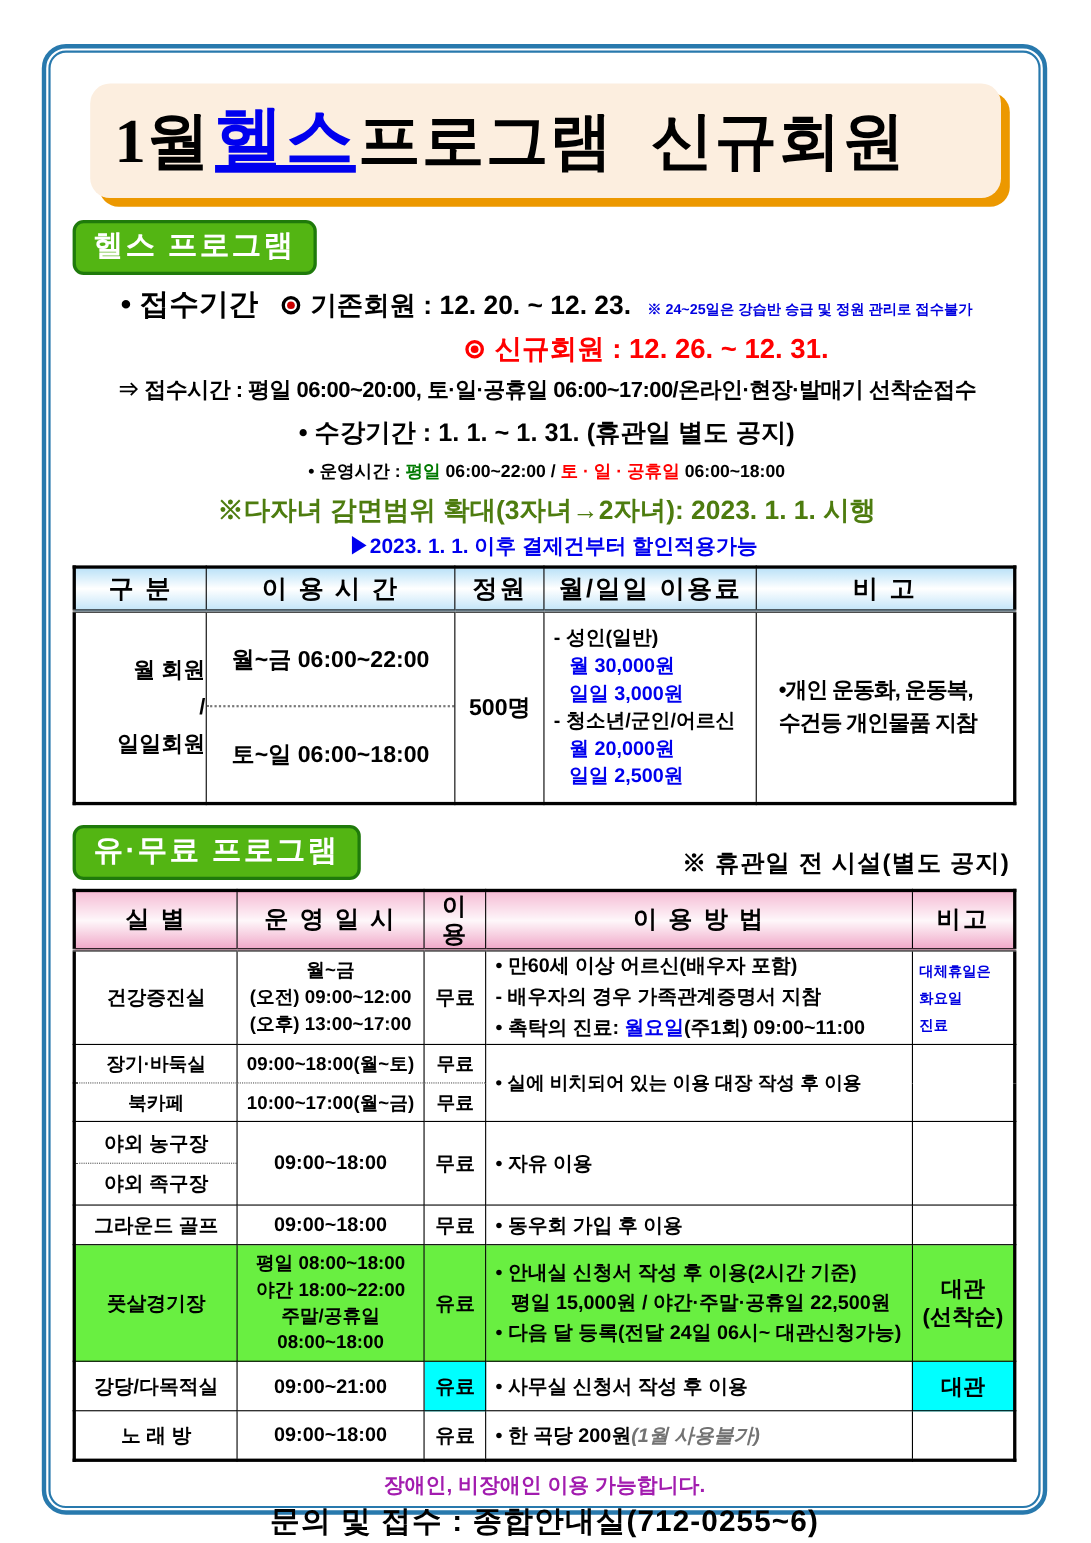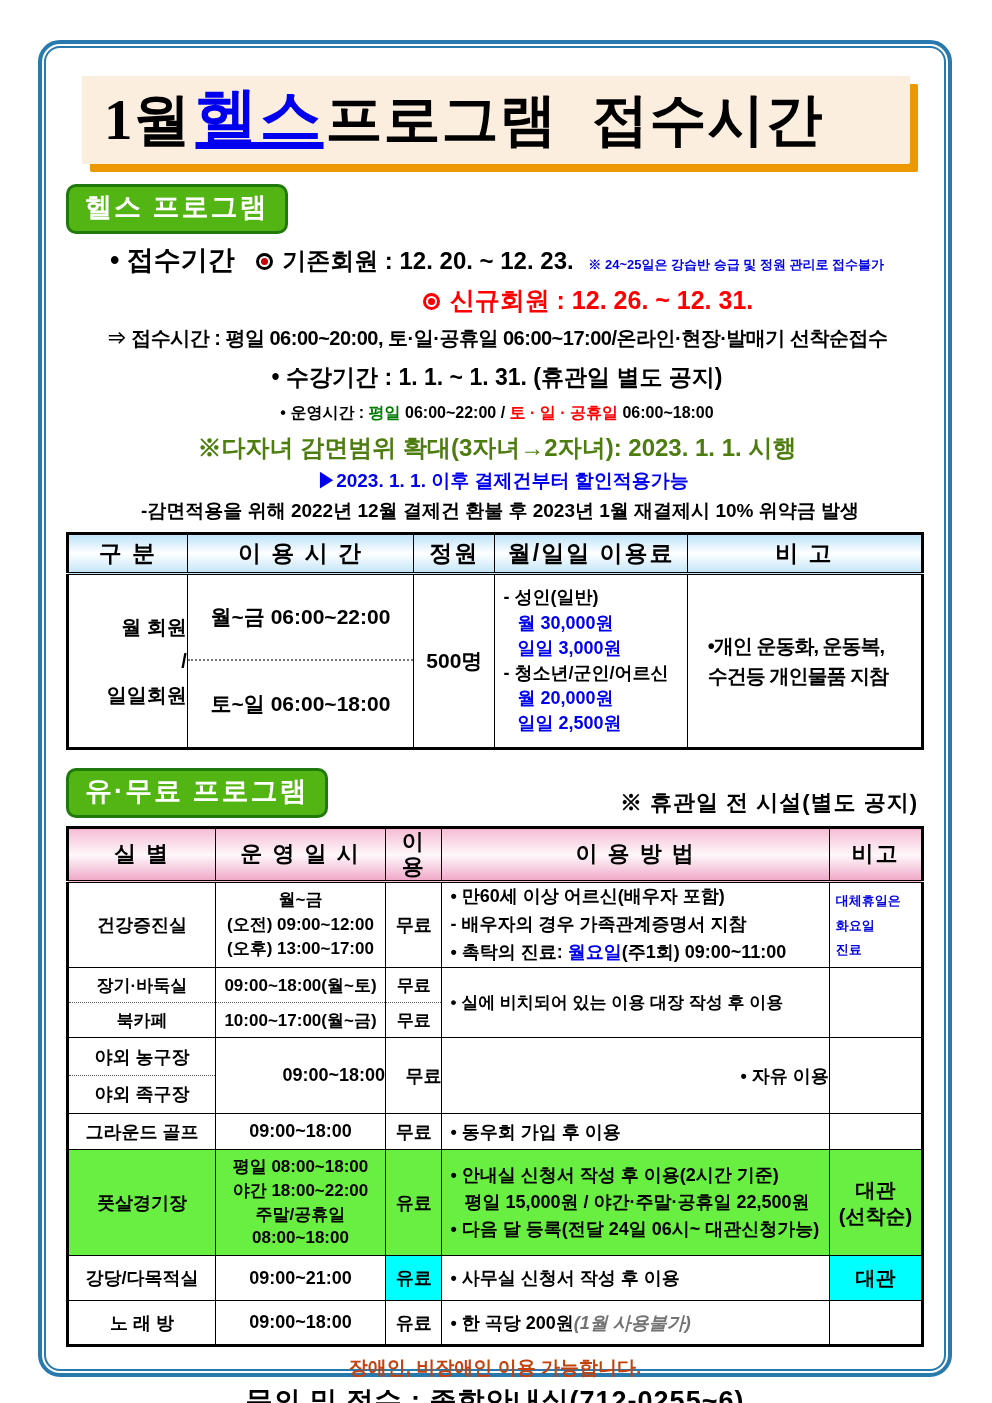--- a/index.html
+++ b/index.html
@@ -10,22 +10,22 @@
   .frame-outer {
     position:absolute; left:38px; top:40px; width:914px; height:1337px;
     border:4px solid #2879AD; border-radius:22px;
   }
   .frame-inner {
     position:absolute; inset:2px; border:2px solid #2879AD; border-radius:16px;
     padding:16px 20px 10px 20px;
   }
   
   .banner {
-    margin:12px 14px 20px 16px; height:88px; background:#FCEEDF;
-    border-radius:2px; box-shadow:8px 8px 0 #EC9800;
+    margin:12px 14px 20px 16px; height:104px; background:#FCEEDF;
+    border-radius:18px; box-shadow:8px 8px 0 #EC9800;
     display:flex; align-items:center; padding:0 10px 0 22px; white-space:nowrap;
   }
   .banner .t-black {
     font-family:"Liberation Serif", serif; font-weight:bold; font-size:57px; letter-spacing:1px;
   }
   .banner .t-blue {
     color:#0000EE; font-weight:bold; font-size:62px; letter-spacing:2px;
     text-decoration:underline; text-decoration-thickness:7px; text-underline-offset:5px;
     margin:0 2px 8px 4px;
   }
@@ -82,53 +82,53 @@
   .t2 td { font-size:18px; }
   .t2 .left { text-align:left; padding-left:8px; }
   .t2 .r1 td { height:86px; }
   .t2 .r1 .times { font-size:17px; line-height:1.45; }
   .t2 .r1 .method { line-height:1.55; }
   .t2 .bluetxt { color:#0000EE; }
   .t2 .r1 .note { color:#0000E0; font-size:13px; line-height:1.9; text-align:left; padding-left:6px; vertical-align:top; padding-top:6px; }
   .t2 .r2 td, .t2 .r3 td { height:35px; font-size:17px; }
   .t2 .r2 .dot-b { border-bottom:1px dotted #555; }
   .t2 .r3 .dot-t { border-top:1px dotted #555; }
-  .t2 .r4 td { height:76px;text-align:right; }
+  .t2 .r4 td { height:76px; }
   .t2 .r4 .namecell { padding:0; }
   .t2 .r4 .namecell .half { height:37px; display:flex; align-items:center; justify-content:center; }
   .t2 .r4 .namecell .half.top { border-bottom:1px dotted #555; }
   .t2 .r5 td { height:36px; }
   .t2 .r6 td { height:106px; background:#69EF41; }
   .t2 .r6 .times { font-size:17px; line-height:1.4; }
   .t2 .r6 .method { line-height:1.5; }
   .t2 .r6 .indent { margin-left:14px; }
   .t2 .r6 .note { font-size:20px; line-height:1.3; }
   .t2 .r7 td, .t2 .r8 td { height:45px; }
   .t2 .cyan { background:#00FFFF; }
   .t2 .notebold { font-size:20px; }
   .t2 .redtxt { color:#737373;font-style:italic; }
   
   .sec2-head { display:flex; justify-content:space-between; align-items:flex-end; margin:18px 0 8px 0; }
   .sec2-note { font-size:22px; font-weight:bold; letter-spacing:1px; padding-right:6px; }
   
-  .access { color:#c2410c; font-weight:bold; font-size:19px; text-align:center; margin-top:8px; }
+  .access { color:#a21caf; font-weight:bold; font-size:19px; text-align:center; margin-top:8px; }
   .contact { font-size:27px; font-weight:bold; text-align:center; letter-spacing:1px; margin-top:2px; }
 </style>
 </head>
 <body>
 
 <div class="frame-outer">
 <div class="frame-inner">
 
   
   <div class="banner">
     <span class="t-black">1월 </span>
     <span class="t-blue">헬스</span>
     <span class="t-black">프로그램</span>
-    <span class="t-black t-gap">접수시간</span>
+    <span class="t-black t-gap">신규회원</span>
   </div>
 
   
   <div class="badge">헬스 프로그램</div>
 
   <div class="info">
     <div class="line l-recv">
       <span class="lbl">• 접수기간</span>
       <span class="bullseye"></span>
       <span>기존회원 : 12. 20. ~ 12. 23.</span>
@@ -145,21 +145,20 @@
     </div>
     <div class="line l-run">
       <span>• 운영시간 : </span>
       <span class="green-txt">평일</span>
       <span> 06:00~22:00 / </span>
       <span class="red-txt">토 · 일 · 공휴일</span>
       <span> 06:00~18:00</span>
     </div>
     <div class="line l-multi">※다자녀 감면범위 확대(3자녀→2자녀): 2023. 1. 1. 시행</div>
     <div class="line l-multi-sub">▶2023. 1. 1. 이후 결제건부터 할인적용가능</div>
-    <div class="line l-multi-warn">-감면적용을 위해 2022년 12월 결제건 환불 후 2023년 1월 재결제시 10% 위약금 발생</div>
   </div>
 
   
   <table class="tbl t1">
     <colgroup>
           <col style="width:14%">
           <col style="width:26.5%">
           <col style="width:9.5%">
           <col style="width:22.5%">
           <col style="width:27.5%">

